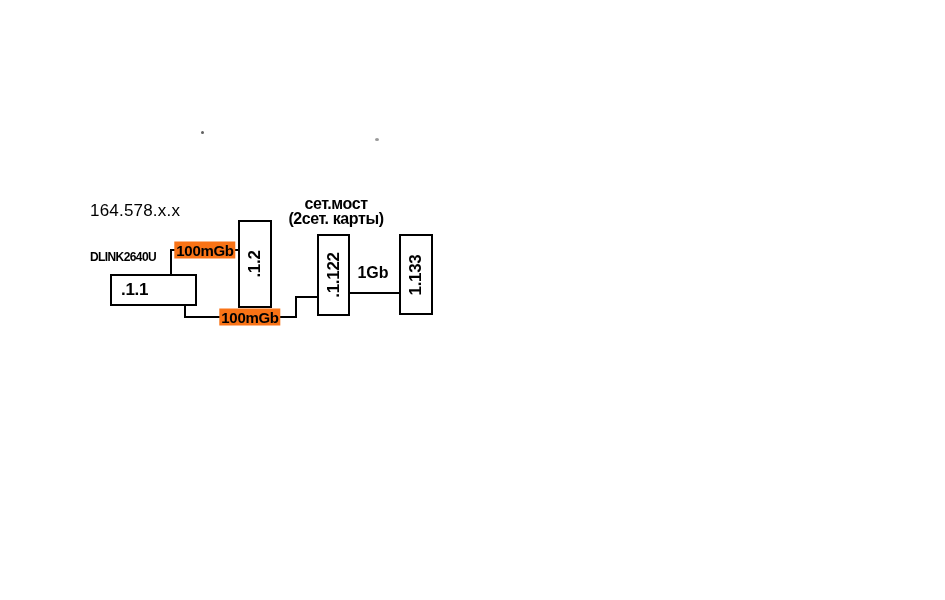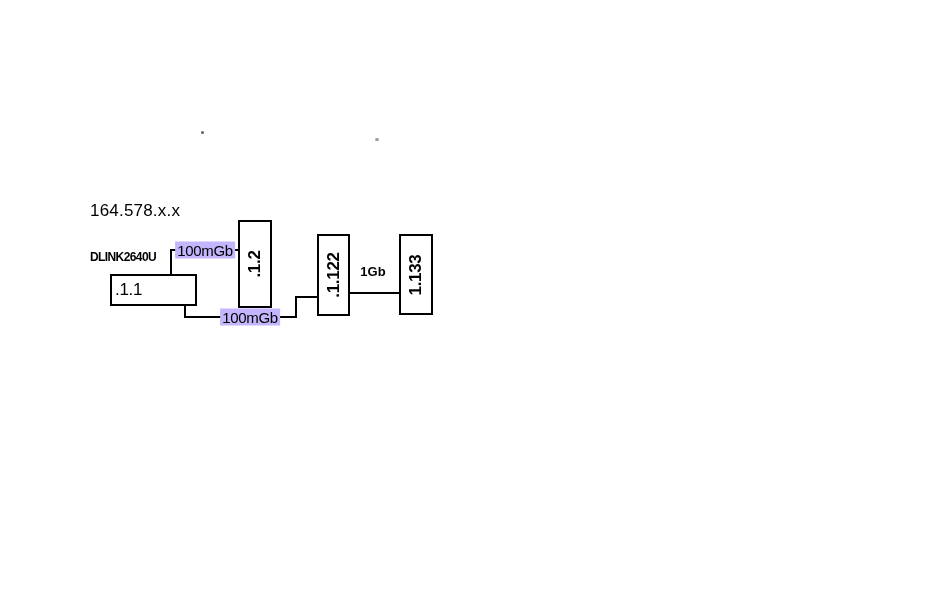--- a/index.html
+++ b/index.html
@@ -22,23 +22,23 @@
     position: absolute;
     box-sizing: border-box;
     border: 2px solid #000000;
     background: #ffffff;
   }
   .node-label-h {
     position: absolute;
     inset: 0;
     display: flex;
     align-items: center;
-    font-weight: normal;
+    font-weight: bold;
     font-size: 17px;
-    padding-left: 3px;
+    padding-left: 9px;
     letter-spacing: -0.3px;
     border-radius: 6px;
   }
   .vwrap {
     position: absolute;
     inset: 0;
     display: flex;
     align-items: center;
     justify-content: center;
   }
@@ -50,22 +50,22 @@
     letter-spacing: -0.3px;
   }
 
   
   .line { position: absolute; background: #000000; }
 
   
   .linklabel {
     position: absolute;
     transform: translate(-50%, -50%);
-    background: #c4b5fd;
-    font-weight: normal;
+    background: #f97316;
+    font-weight: bold;
     font-size: 15px;
     letter-spacing: -0.3px;
     padding: 0 2px;
     white-space: nowrap;
   }
 
   .subnet {
     position: absolute;
     left: 90px;
     top: 201px;
@@ -90,21 +90,21 @@
     font-weight: bold;
     line-height: 15px;
     letter-spacing: -0.4px;
     white-space: nowrap;
   }
   .gblabel {
     position: absolute;
     left: 373px;
     top: 264px;
     transform: translateX(-50%);
-    font-size: 13px;
+    font-size: 16px;
     font-weight: bold;
     white-space: nowrap;
   }
   .speck {
     position: absolute;
     border-radius: 50%;
   }
   #speck1 { left: 201px; top: 131px; width: 3px; height: 3px; background: #606060; }
   #speck2 { left: 375px; top: 138px; width: 4px; height: 3px; background: #9a9a9a; }
 </style>
@@ -113,20 +113,24 @@
 
 <div id="canvas">
 
   <div id="speck1" class="speck"></div>
   <div id="speck2" class="speck"></div>
 
   <div class="subnet">164.578.x.x</div>
 
   <div class="routername">DLINK2640U</div>
 
+  <div class="bridgecaption">
+    <div>сет.мост</div>
+    <div>(2сет. карты)</div>
+  </div>
 
   <div class="line" style="left:170px; top:250px; width:2px; height:25px;"></div>
 
   <div class="line" style="left:170px; top:249px; width:68px; height:2px;"></div>
 
   <div class="linklabel" style="left:205px; top:250px;">100mGb</div>
 
   <div class="line" style="left:184px; top:304px; width:2px; height:14px;"></div>
   <div class="line" style="left:184px; top:316px; width:113px; height:2px;"></div>
   <div class="line" style="left:295px; top:297px; width:2px; height:21px;"></div>

